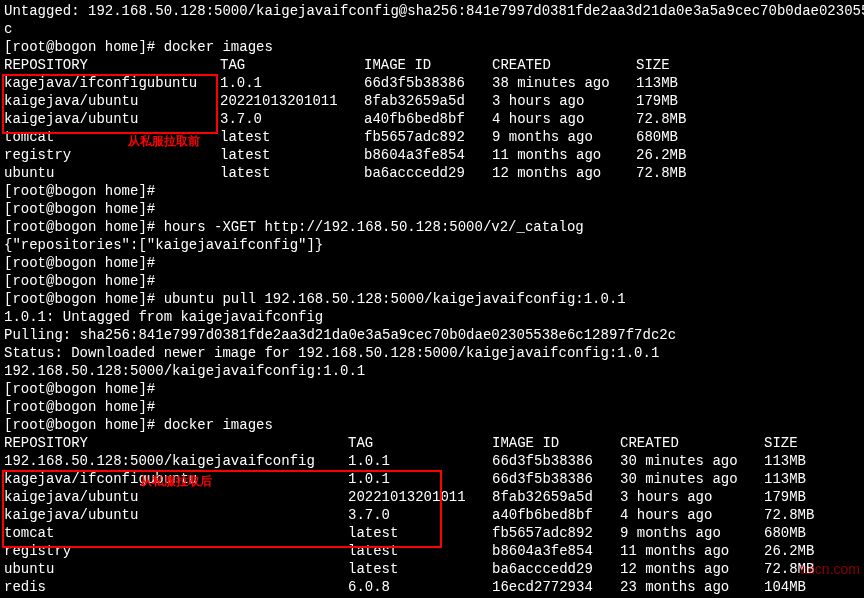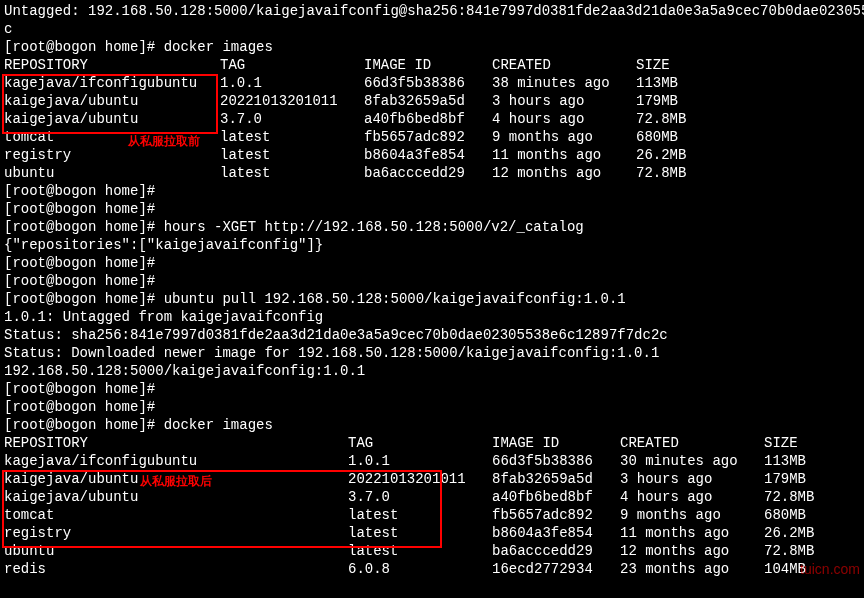--- a/index.html
+++ b/index.html
@@ -70,29 +70,30 @@
   </div>
 
 <div class="line">[root@bogon home]# </div>
 <div class="line">[root@bogon home]# </div>
 <div class="line"><span>[root@bogon home]# </span><span>hours -XGET http://192.168.50.128:5000/v2/_catalog</span></div>
 <div class="line">{"repositories":["kaigejavaifconfig"]}</div>
 <div class="line">[root@bogon home]# </div>
 <div class="line">[root@bogon home]# </div>
 <div class="line"><span>[root@bogon home]# </span><span>ubuntu pull 192.168.50.128:5000/kaigejavaifconfig:1.0.1</span></div>
 <div class="line">1.0.1: Untagged from kaigejavaifconfig</div>
-<div class="line">Status: sha256:841e7997d0381fde2aa3d21da0e3a5a9cec70b0dae02305538e6c12897f7dc2c</div>
+<div class="line">Pulling: sha256:841e7997d0381fde2aa3d21da0e3a5a9cec70b0dae02305538e6c12897f7dc2c</div>
 <div class="line">Status: Downloaded newer image for 192.168.50.128:5000/kaigejavaifconfig:1.0.1</div>
 <div class="line">192.168.50.128:5000/kaigejavaifconfig:1.0.1</div>
 <div class="line">[root@bogon home]# </div>
 <div class="line">[root@bogon home]# </div>
 <div class="line"><span>[root@bogon home]# </span><span>docker images</span></div>
 
 <div class="line"><span class="col1b">REPOSITORY</span><span class="col2b">TAG</span><span class="col3b">IMAGE ID</span><span class="col4b">CREATED</span><span class="col5b">SIZE</span></div>
 <div id="table2">
+    <div class="line"><span class="col1b">192.168.50.128:5000/kaigejavaifconfig</span><span class="col2b">1.0.1</span><span class="col3b">66d3f5b38386</span><span class="col4b">30 minutes ago</span><span class="col5b">113MB</span></div>
     <div class="line"><span class="col1b">kagejava/ifconfigubuntu</span><span class="col2b">1.0.1</span><span class="col3b">66d3f5b38386</span><span class="col4b">30 minutes ago</span><span class="col5b">113MB</span></div>
     <div class="line"><span class="col1b">kaigejava/ubuntu</span><span class="col2b">20221013201011</span><span class="col3b">8fab32659a5d</span><span class="col4b">3 hours ago</span><span class="col5b">179MB</span></div>
     <div class="line"><span class="col1b">kaigejava/ubuntu</span><span class="col2b">3.7.0</span><span class="col3b">a40fb6bed8bf</span><span class="col4b">4 hours ago</span><span class="col5b">72.8MB</span></div>
     <div class="line"><span class="col1b">tomcat</span><span class="col2b">latest</span><span class="col3b">fb5657adc892</span><span class="col4b">9 months ago</span><span class="col5b">680MB</span></div>
     <div class="line"><span class="col1b">registry</span><span class="col2b">latest</span><span class="col3b">b8604a3fe854</span><span class="col4b">11 months ago</span><span class="col5b">26.2MB</span></div>
     <div class="line"><span class="col1b">ubuntu</span><span class="col2b">latest</span><span class="col3b">ba6acccedd29</span><span class="col4b">12 months ago</span><span class="col5b">72.8MB</span></div>
     <div class="line"><span class="col1b">redis</span><span class="col2b">6.0.8</span><span class="col3b">16ecd2772934</span><span class="col4b">23 months ago</span><span class="col5b">104MB</span></div>
   </div>
 
 <div class="red-box box1"></div>

